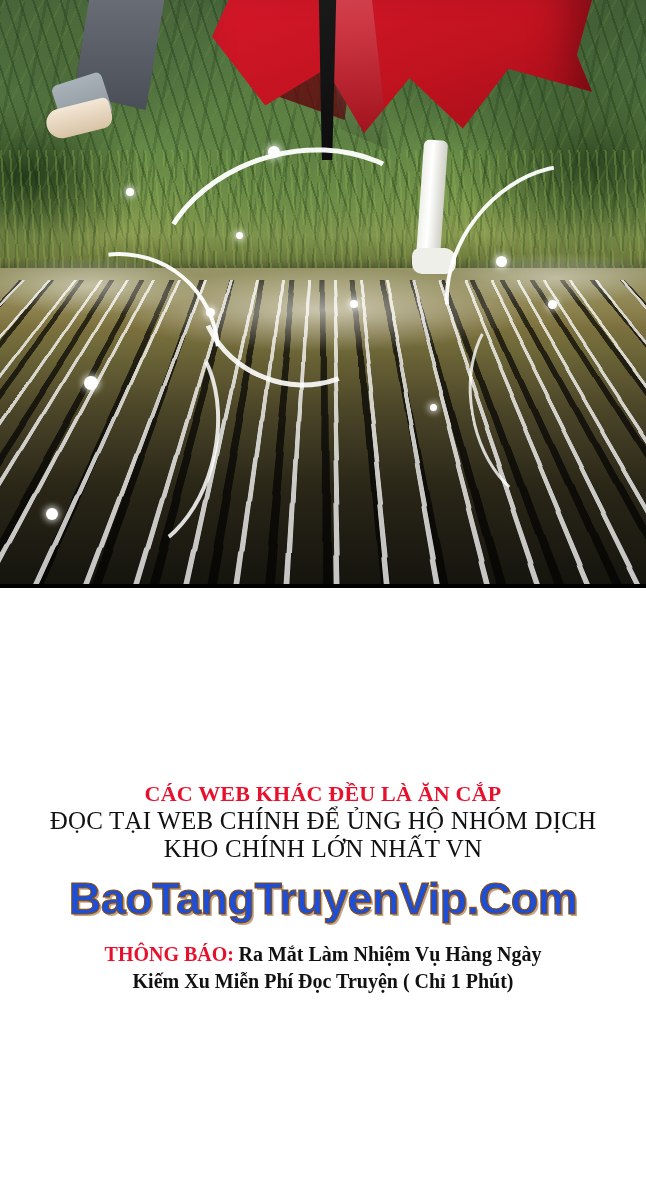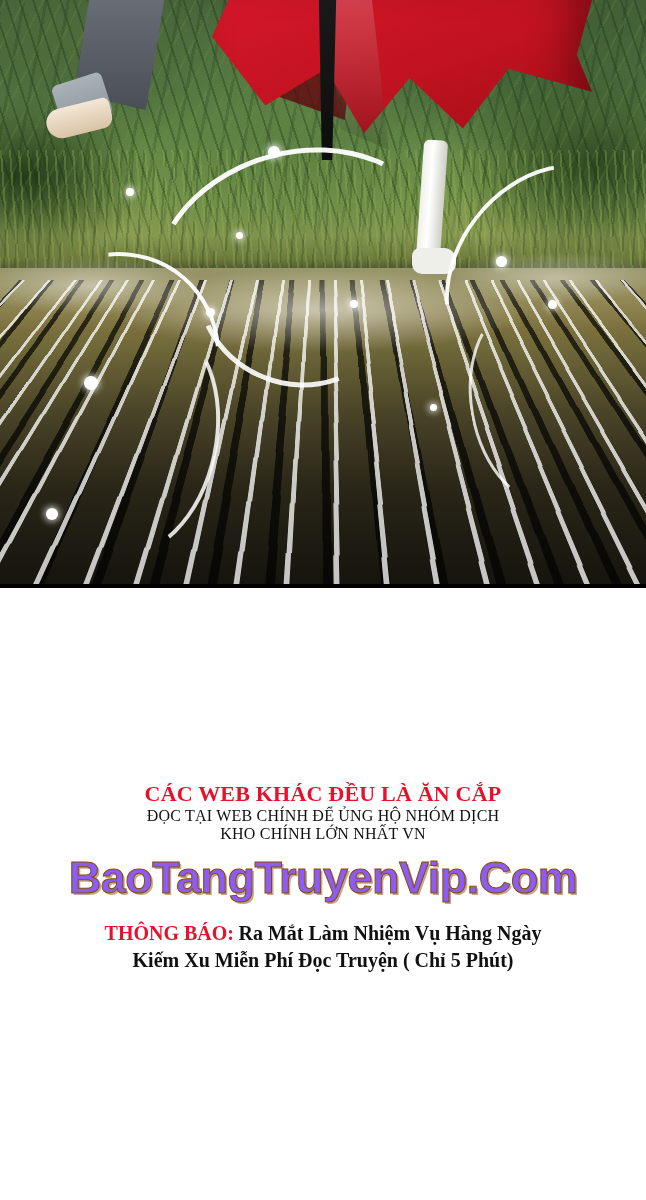--- a/index.html
+++ b/index.html
@@ -204,28 +204,28 @@
   }
   .l-red {
     color: #e8112d;
     font-weight: bold;
     font-size: 22px;
     letter-spacing: .2px;
     font-family: "Liberation Serif", serif;
   }
   .l-dark {
     color: #111111;
-    font-size: 16px;
+    font-size: 25px;
     font-family: "Liberation Serif", serif;
     letter-spacing: .2px;
   }
   .l-brand {
     display: block;
     margin-top: 10px;
-    color: #8b5cf6;
+    color: #1d4ed8;
     font-weight: bold;
     font-size: 45px;
     font-family: "Liberation Sans", sans-serif;
     letter-spacing: -0.5px;
     -webkit-text-stroke: 1px #8a4b00;
     text-shadow: 2px 2px 0 rgba(120,60,0,0.45);
   }
   .notice {
     margin-top: 16px;
     line-height: 1.35;
@@ -296,17 +296,17 @@
     <span class="promo-line l-dark">ĐỌC TẠI WEB CHÍNH ĐỂ ỦNG HỘ NHÓM DỊCH</span>
     <span class="promo-line l-dark">KHO CHÍNH LỚN NHẤT VN</span>
 
     <span class="l-brand">BaoTangTruyenVip.Com</span>
 
     <div class="notice">
       <span class="notice-row">
         <span class="notice-label">THÔNG BÁO:</span>
         <span class="notice-text">Ra Mắt Làm Nhiệm Vụ Hàng Ngày</span>
       </span>
-      <span class="notice-row notice-text">Kiếm Xu Miễn Phí Đọc Truyện ( Chỉ 5 Phút)</span>
+      <span class="notice-row notice-text">Kiếm Xu Miễn Phí Đọc Truyện ( Chỉ 1 Phút)</span>
     </div>
   </div>
 
 </div>
 
 </body></html>

